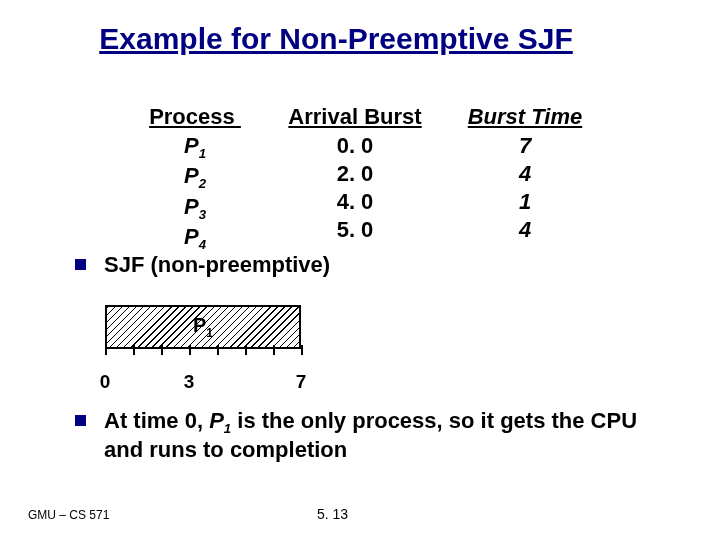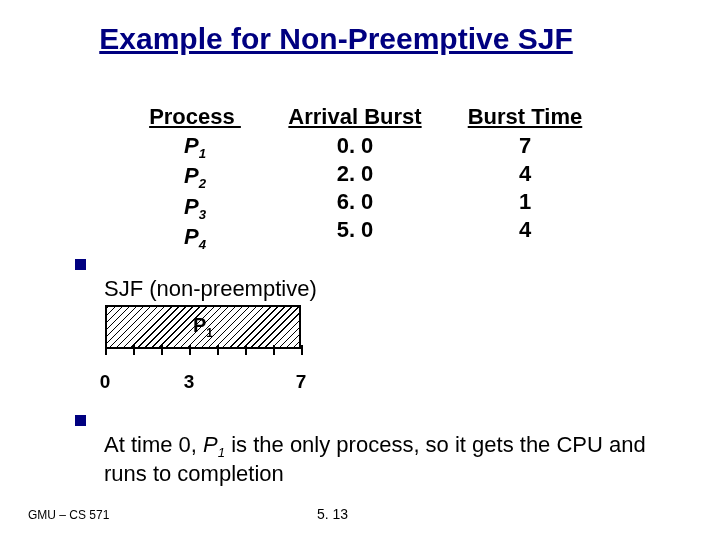--- a/index.html
+++ b/index.html
@@ -39,21 +39,21 @@
   .cols {
     display: flex;
   }
   .col {
     display: flex;
     flex-direction: column;
     align-items: center;
   }
   .col-process { width: 150px; text-align: center; }
   .col-arrival { width: 170px; text-align: center; }
-  .col-burst   { width: 170px; text-align: center; }
+  .col-burst   { width: 170px; text-align: center; font-style: italic; }
   .hdr { text-decoration: underline; margin-bottom: 2px; white-space: pre; }
   .proc {
     font-style: italic;
     font-family: Arial, Helvetica, sans-serif;
     margin: 1px 0;
   }
   .proc sub { font-size: 0.6em; font-style: italic; }
   .cell {
     margin: 1px 0;
   }
@@ -68,25 +68,24 @@
   .sq {
     width: 11px;
     height: 11px;
     background: #000080;
     margin-top: 7px;
     margin-right: 18px;
     flex-shrink: 0;
   }
   .bullet-text {
     font-size: 22px;
-    font-weight: normal;
+    font-weight: bold;
     color: #000;
     max-width: 560px;
     line-height: 1.2;
-    margin-top: 24px;
   }
   .bullet-text i { font-style: italic; }
   .bullet-text sub { font-size: 0.6em; font-style: italic; }
 
   
   .gantt {
     position: absolute;
     top: 305px;
     left: 105px;
   }
@@ -174,21 +173,21 @@
         <div class="hdr">Process </div>
         <div class="proc"><span>P</span><sub>1</sub></div>
         <div class="proc"><span>P</span><sub>2</sub></div>
         <div class="proc"><span>P</span><sub>3</sub></div>
         <div class="proc"><span>P</span><sub>4</sub></div>
       </div>
       <div class="col col-arrival">
         <div class="hdr">Arrival Burst</div>
         <div class="cell">0. 0</div>
         <div class="cell">2. 0</div>
-        <div class="cell">6. 0</div>
+        <div class="cell">4. 0</div>
         <div class="cell">5. 0</div>
       </div>
       <div class="col col-burst">
         <div class="hdr">Burst Time</div>
         <div class="cell">7</div>
         <div class="cell">4</div>
         <div class="cell">1</div>
         <div class="cell">4</div>
       </div>
     </div>

